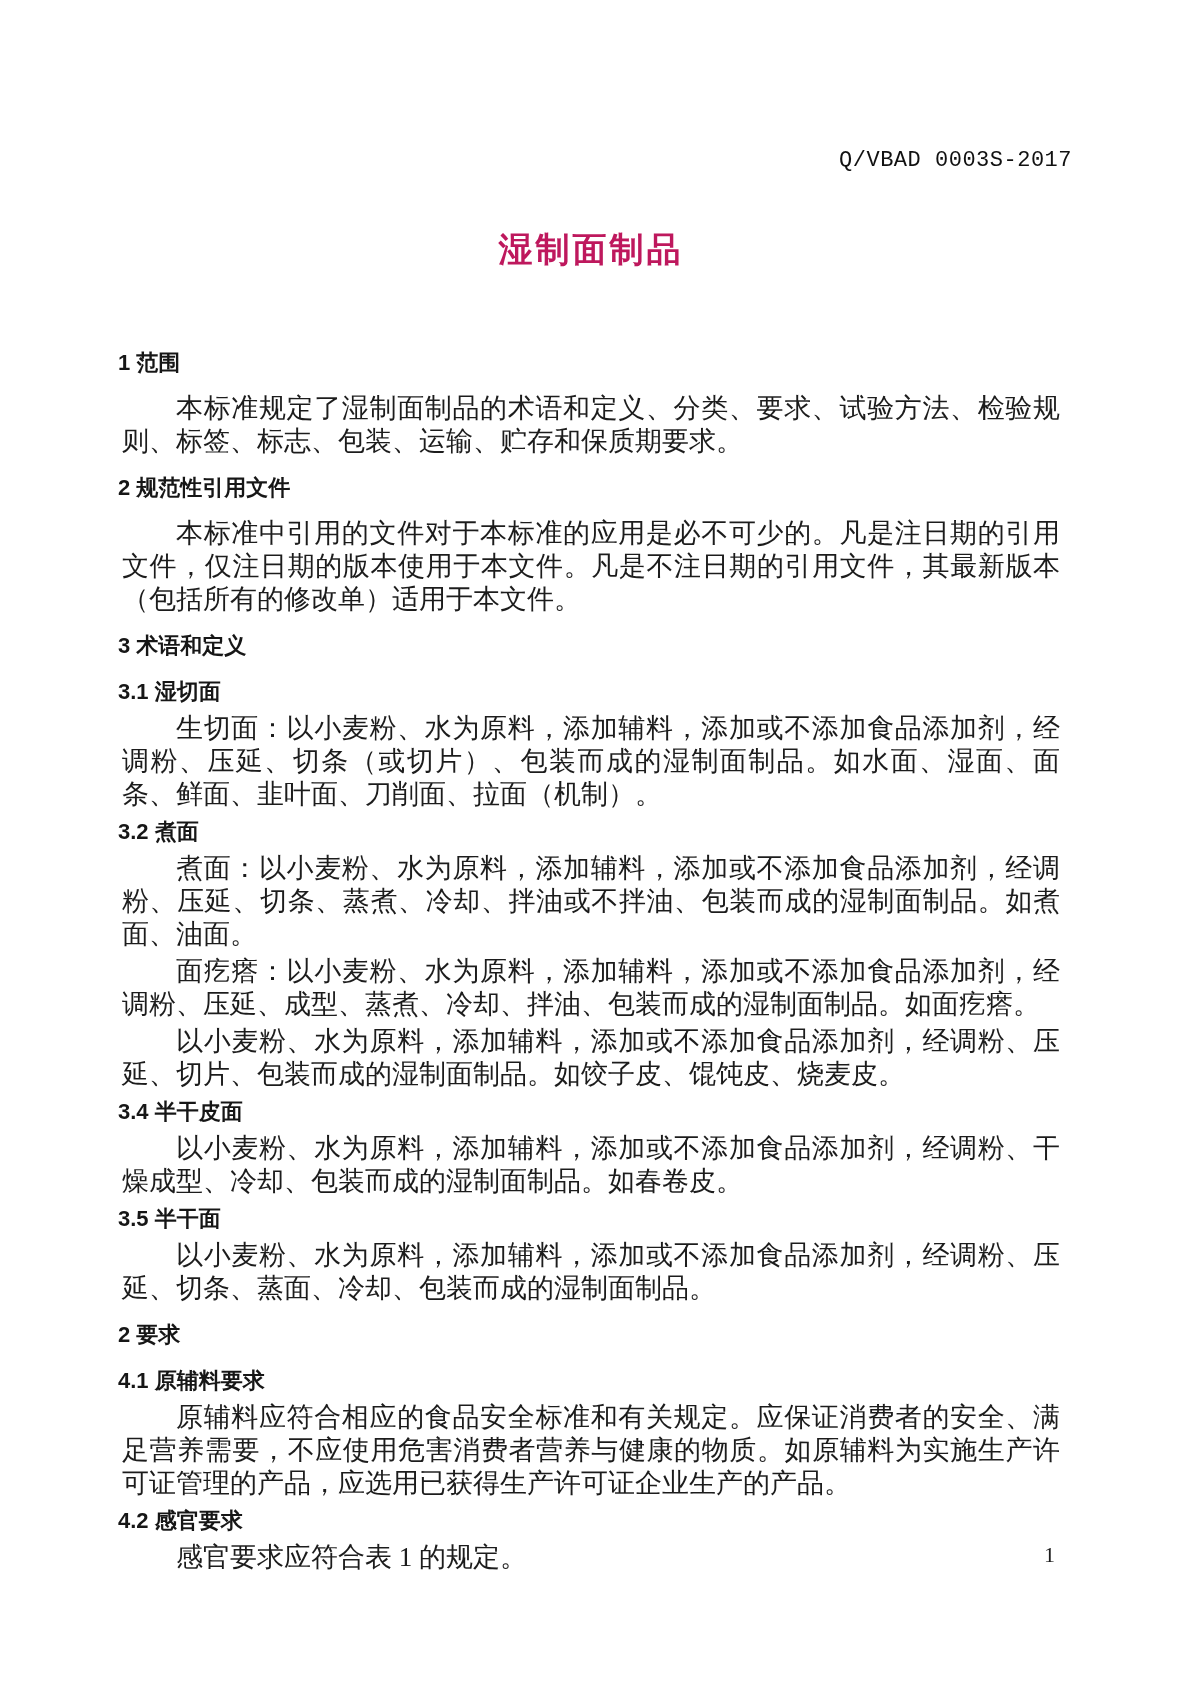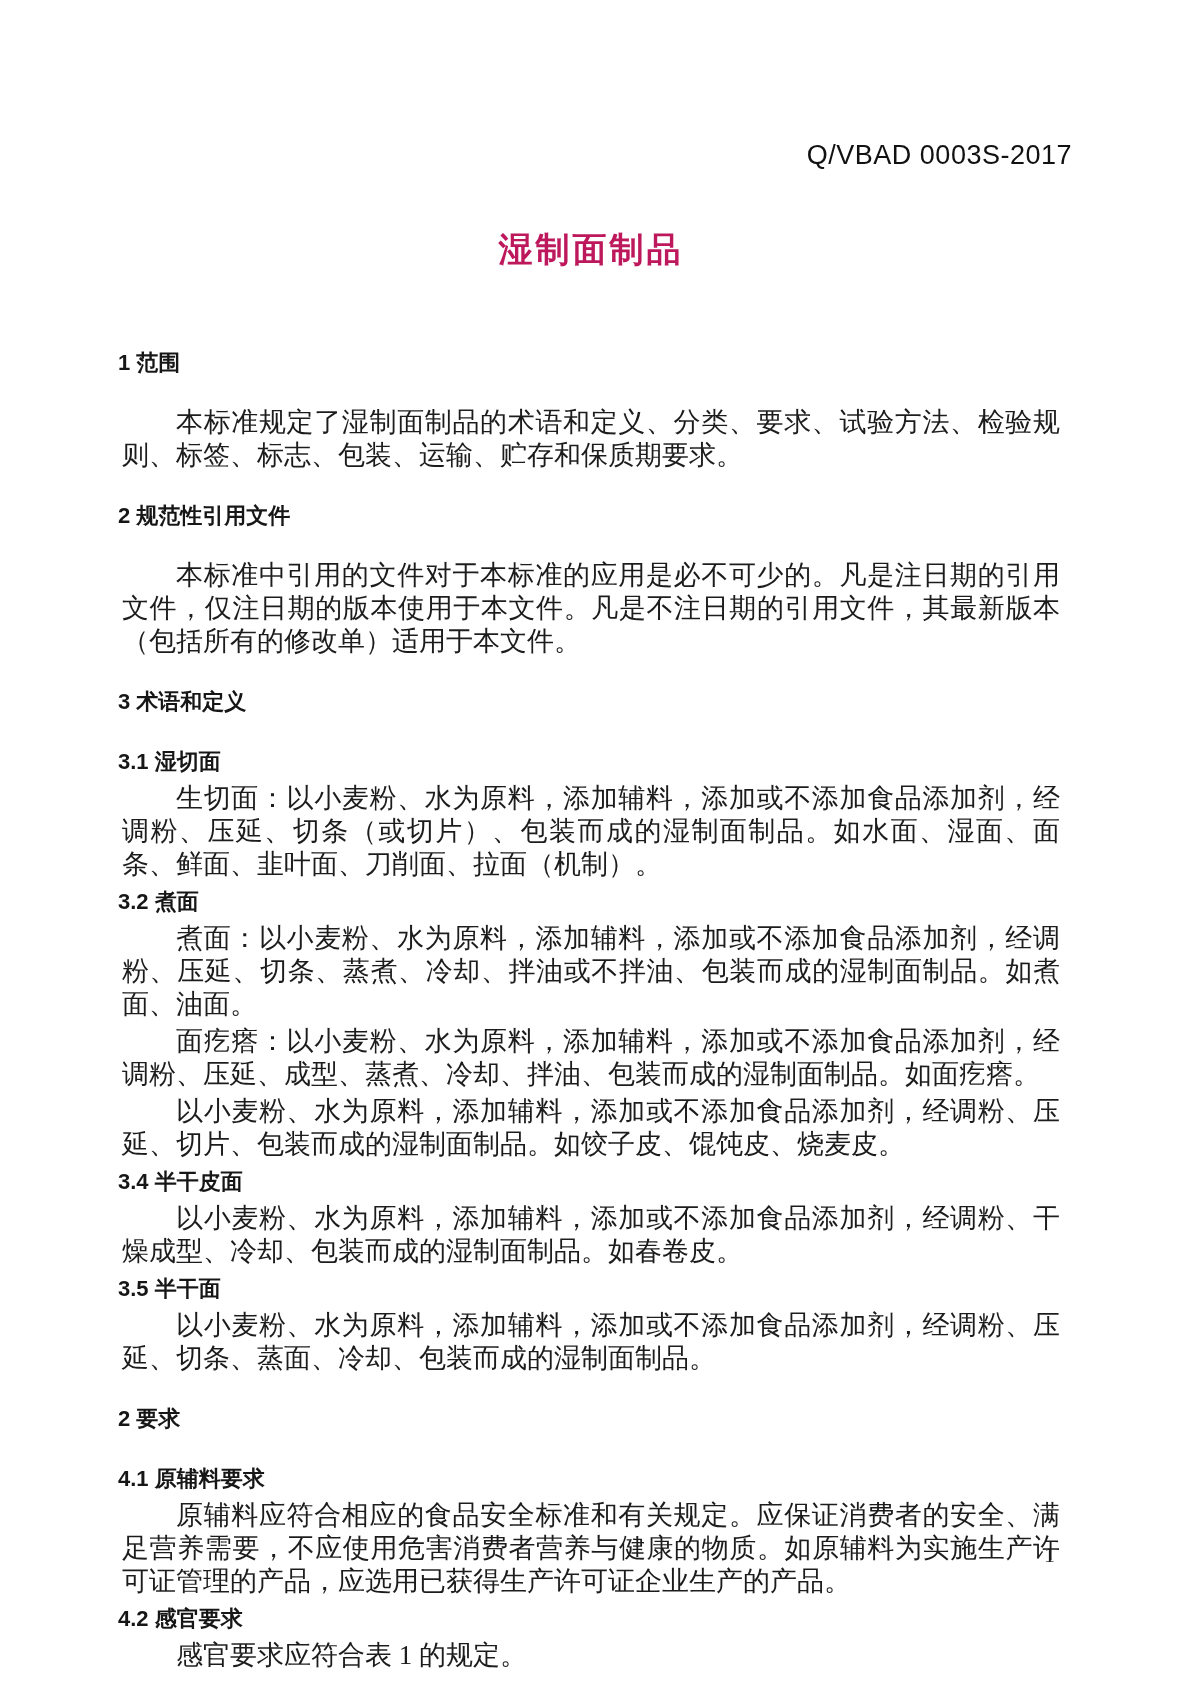--- a/index.html
+++ b/index.html
@@ -7,24 +7,24 @@
   .page {
     position: relative;
     width: 1178px;
     height: 1699px;
     background: #ffffff;
     color: #1c1c1c;
     overflow: hidden;
   }
   .doc-number {
     position: absolute;
-    top: 140px;
+    top: 148px;
     right: 106px;
-    font-family: Liberation Sans, sans-serif;
-    font-size: 27px;
+    font-family: Liberation Mono, monospace;
+    font-size: 22px;
     letter-spacing: 0.5px;
     color: #111;
   }
   .content {
     position: absolute;
     left: 118px;
     top: 0;
     width: 946px;
   }
   .doc-title {
@@ -36,21 +36,21 @@
     letter-spacing: 3px;
     margin-top: 226px;
     margin-bottom: 72px;
     color: #be185d;
   }
   h2.sec {
     font-family: "Liberation Sans", sans-serif;
     font-weight: 600;
     font-size: 22px;
     line-height: 33px;
-    margin: 27px 0;
+    margin: 13px 0;
     color: #161616;
   }
   h3.sub {
     font-family: "Liberation Sans", sans-serif;
     font-weight: 600;
     font-size: 22px;
     line-height: 33px;
     margin: 0;
     color: #161616;
   }

